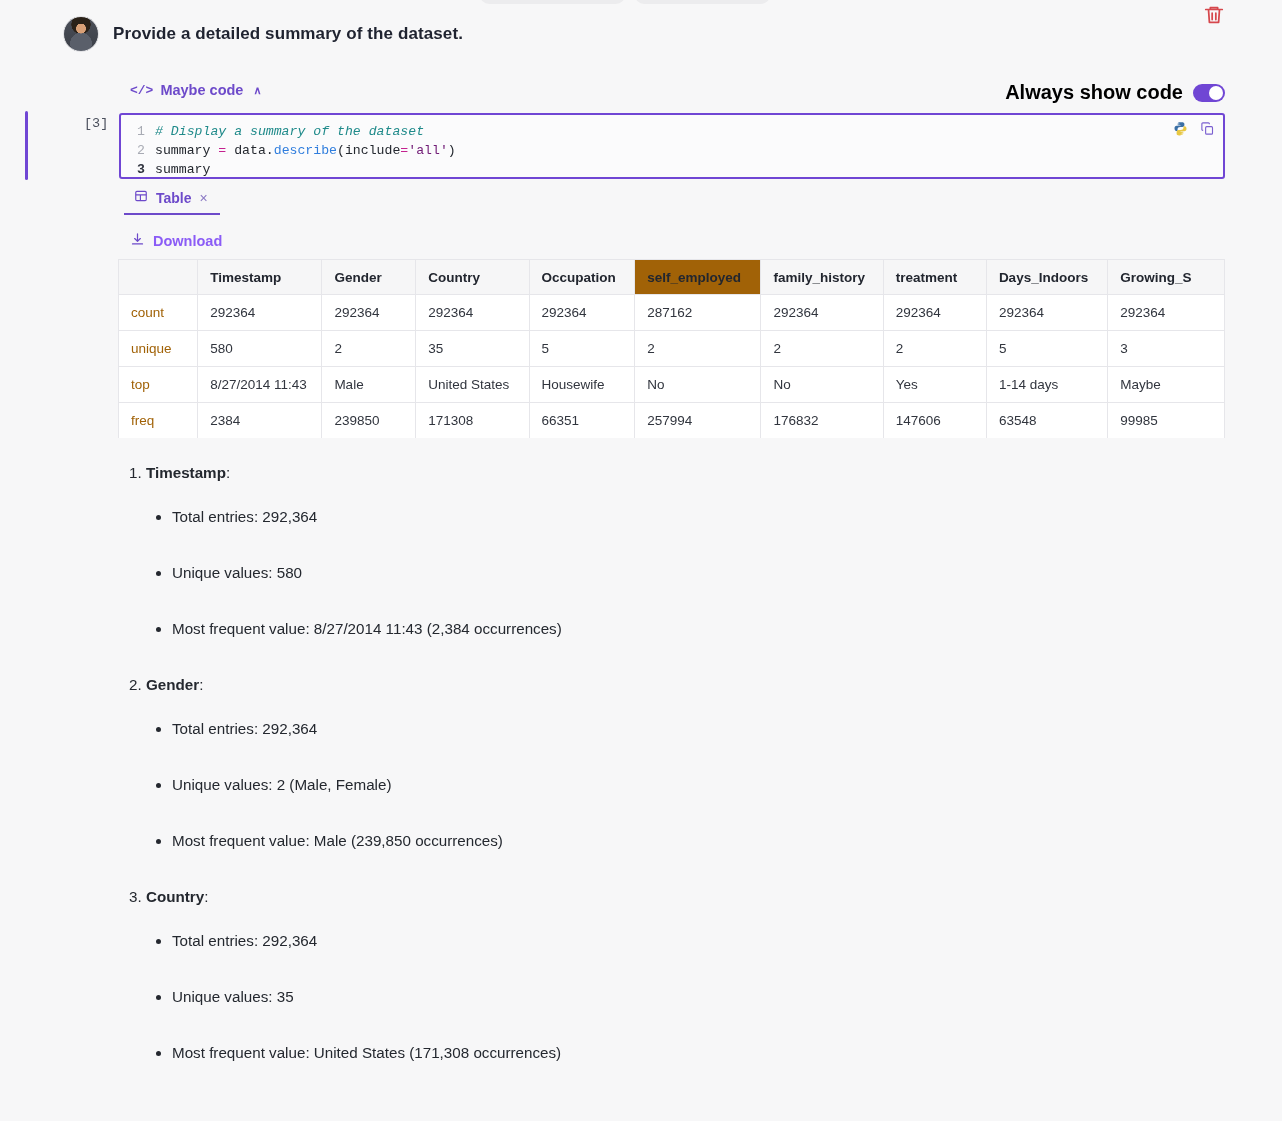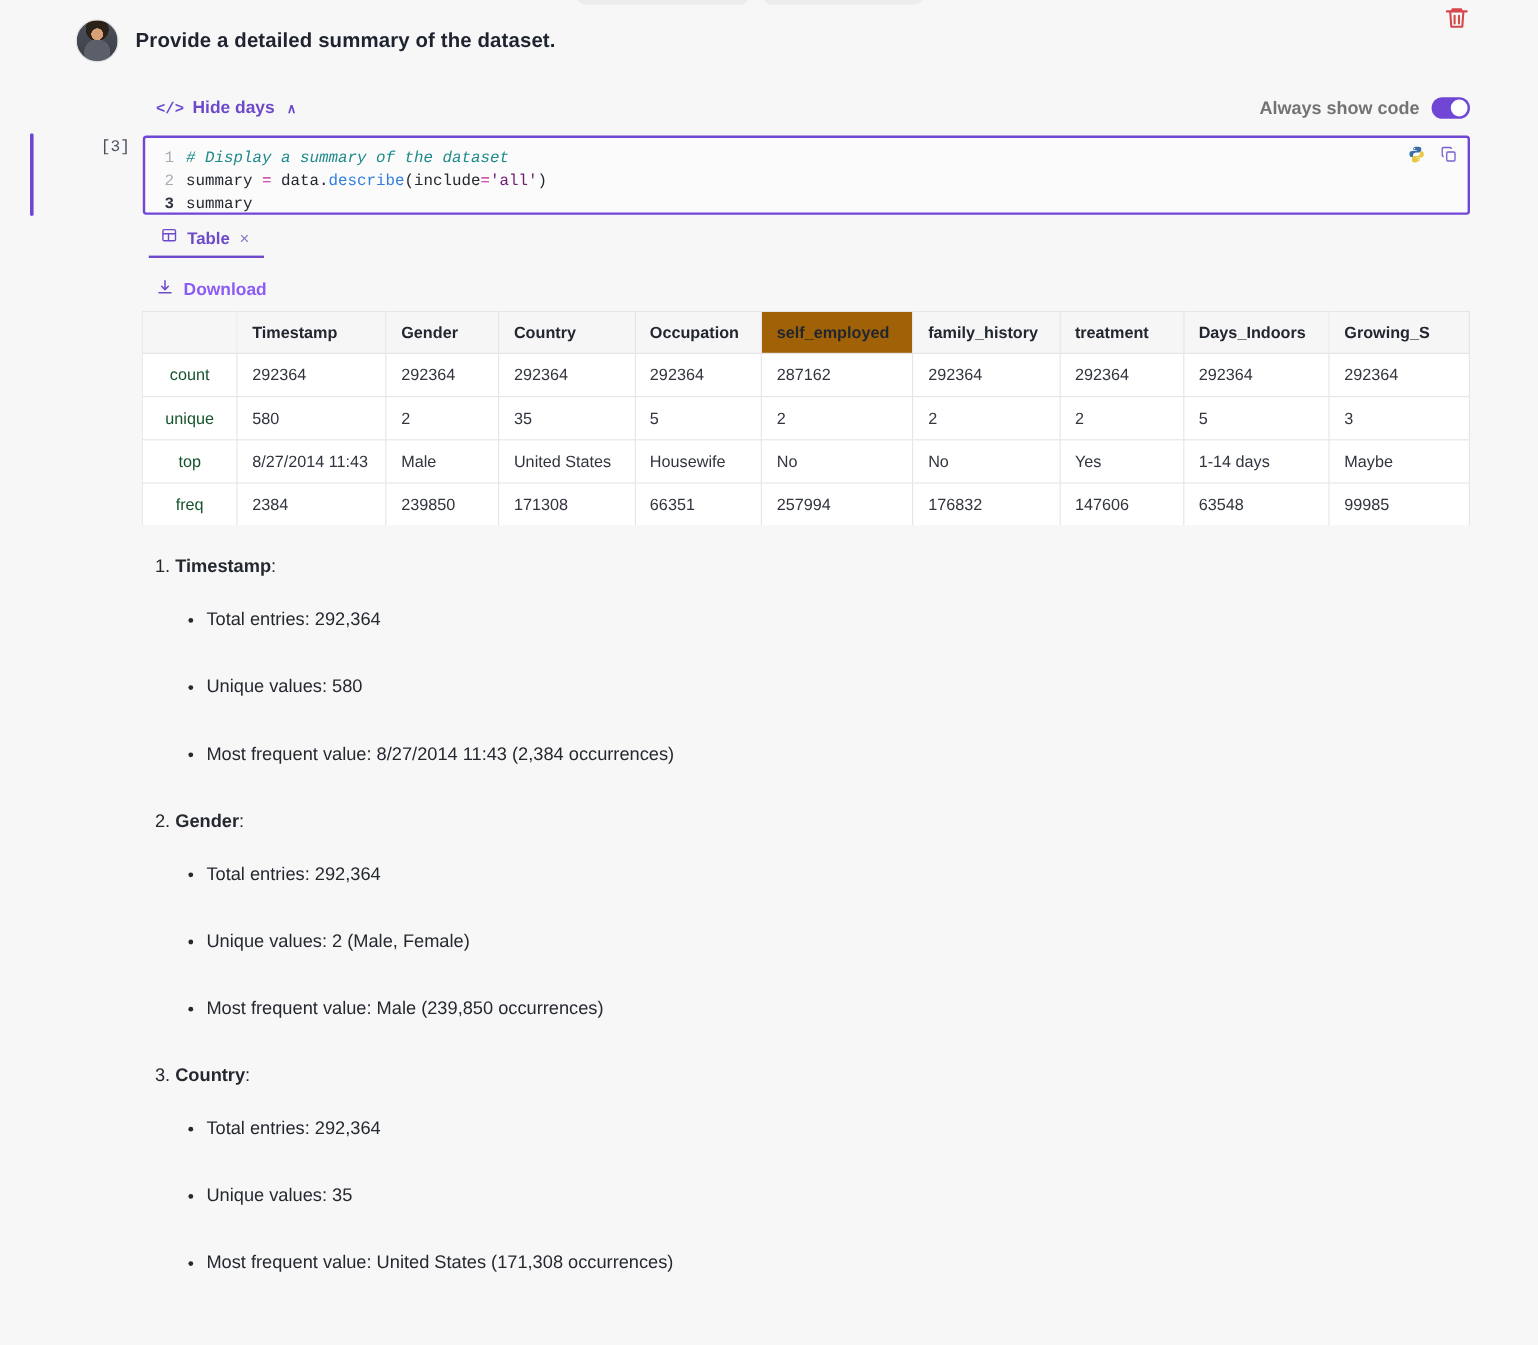--- a/index.html
+++ b/index.html
@@ -55,21 +55,21 @@
   .hide-code {
     position: absolute; left: 130px; top: 0;
     display: flex; align-items: center; gap: 7px;
     color: #6d4aca; font-size: 14.5px; font-weight: bold; cursor: pointer;
   }
   .chev-up { font-size: 11px; margin-left: 3px; }
   .always-wrap {
     position: absolute; right: 57px; top: -1px;
     display: flex; align-items: center; gap: 10px;
   }
-  .always-label { color: #737373; font-size: 15px; font-weight: bold; }
+  .always-label { color: #000000; font-size: 20px; font-weight: bold; }
   .toggle {
     width: 32px; height: 18px; border-radius: 9px; background: #7046d4;
     position: relative; cursor: pointer;
   }
   .toggle .knob {
     position: absolute; right: 2px; top: 2px;
     width: 14px; height: 14px; border-radius: 50%; background: #fff;
   }
 
   
@@ -147,21 +147,21 @@
     height: 36px;
     white-space: nowrap;
     overflow: hidden;
   }
   table.df thead th {
     background: #f6f6f7; font-weight: bold; color: #22262f;
     height: 35px;
   }
   table.df thead th.hl { background: #a16207; }
   table.df tbody td { color: #31353e; background: #fff; }
-  table.df tbody td.idx { color: #14532d; text-align: center; }
+  table.df tbody td.idx { color: #a16207; }
   table.df tr > *:first-child { width: 88px; }
   table.df tr > *:nth-child(2) { width: 126px; }
   table.df tr > *:nth-child(3) { width: 108px; }
   table.df tr > *:nth-child(4) { width: 118px; }
   table.df tr > *:nth-child(5) { width: 110px; }
   table.df tr > *:nth-child(6) { width: 131px; }
   table.df tr > *:nth-child(7) { width: 126px; }
   table.df tr > *:nth-child(8) { width: 114px; }
   table.df tr > *:nth-child(9) { width: 126px; }
   table.df tr > *:nth-child(10) { width: 130px; }
@@ -194,21 +194,21 @@
 <span class="delete-icon">
   <svg width="22" height="22" viewBox="0 0 24 24" fill="none" stroke="#d6474c" stroke-width="1.9" stroke-linecap="round" stroke-linejoin="round">
     <path d="M3 6h18M8 6V4h8v2M6 6l1 14h10l1-14"></path>
     <path d="M10 10v7M14 10v7"></path>
   </svg>
 </span>
 
 <div class="code-bar">
   <div class="hide-code">
     <span style="font-family:'Liberation Mono',monospace;font-size:13px;">&lt;/&gt;</span>
-    <span>Hide days</span>
+    <span>Maybe code</span>
     <span class="chev-up">∧</span>
   </div>
   <div class="always-wrap">
     <span class="always-label">Always show code</span>
     <span class="toggle">
         <span class="knob"></span>
       </span>
   </div>
 </div>
 

